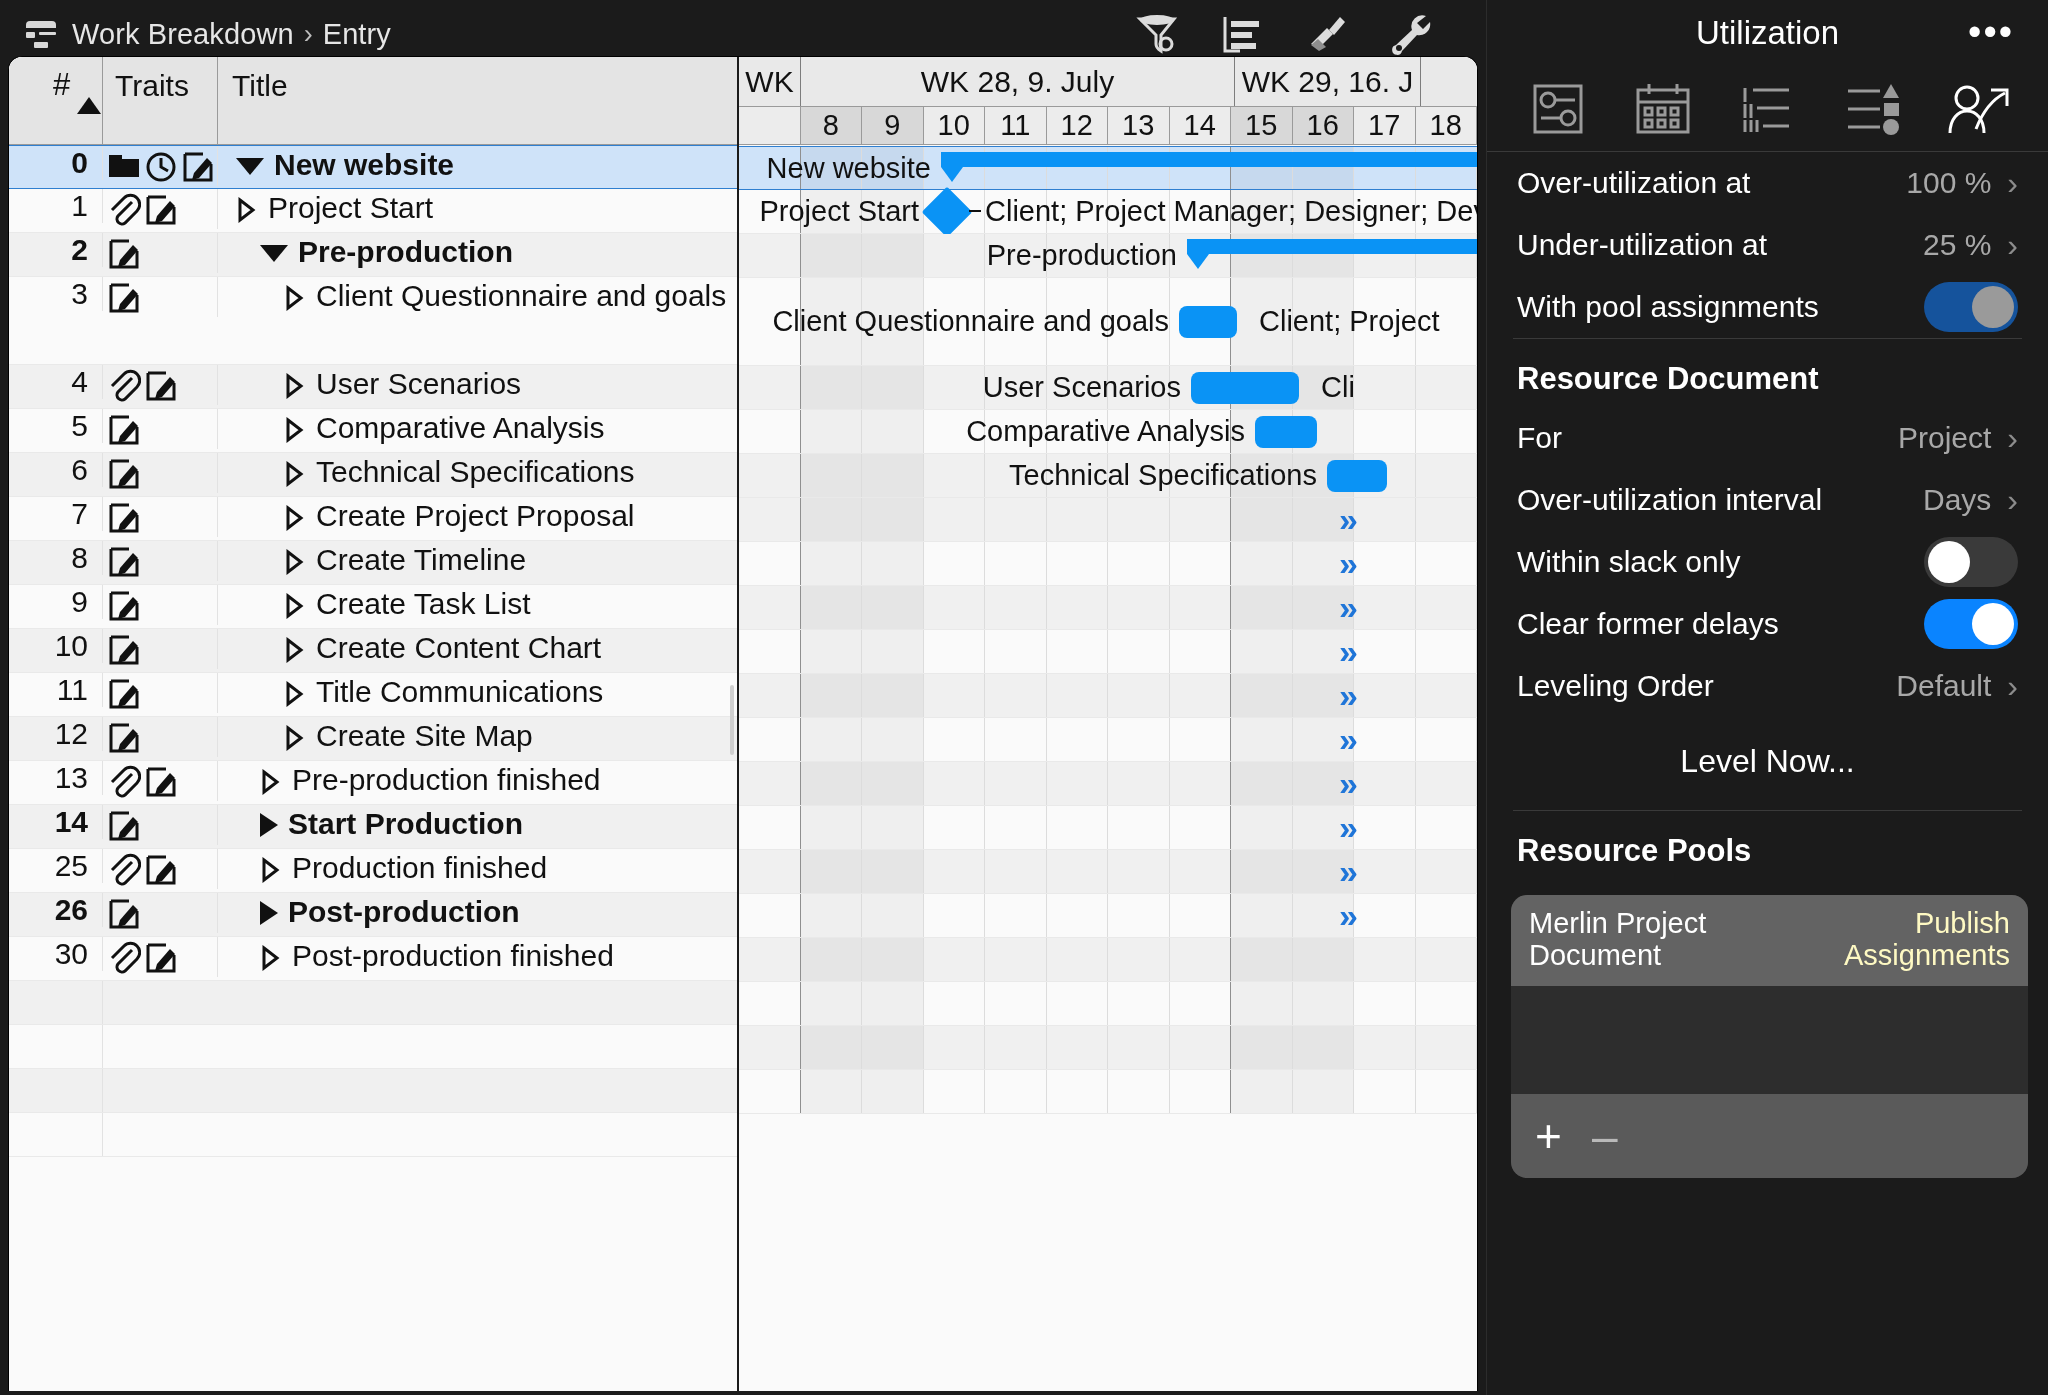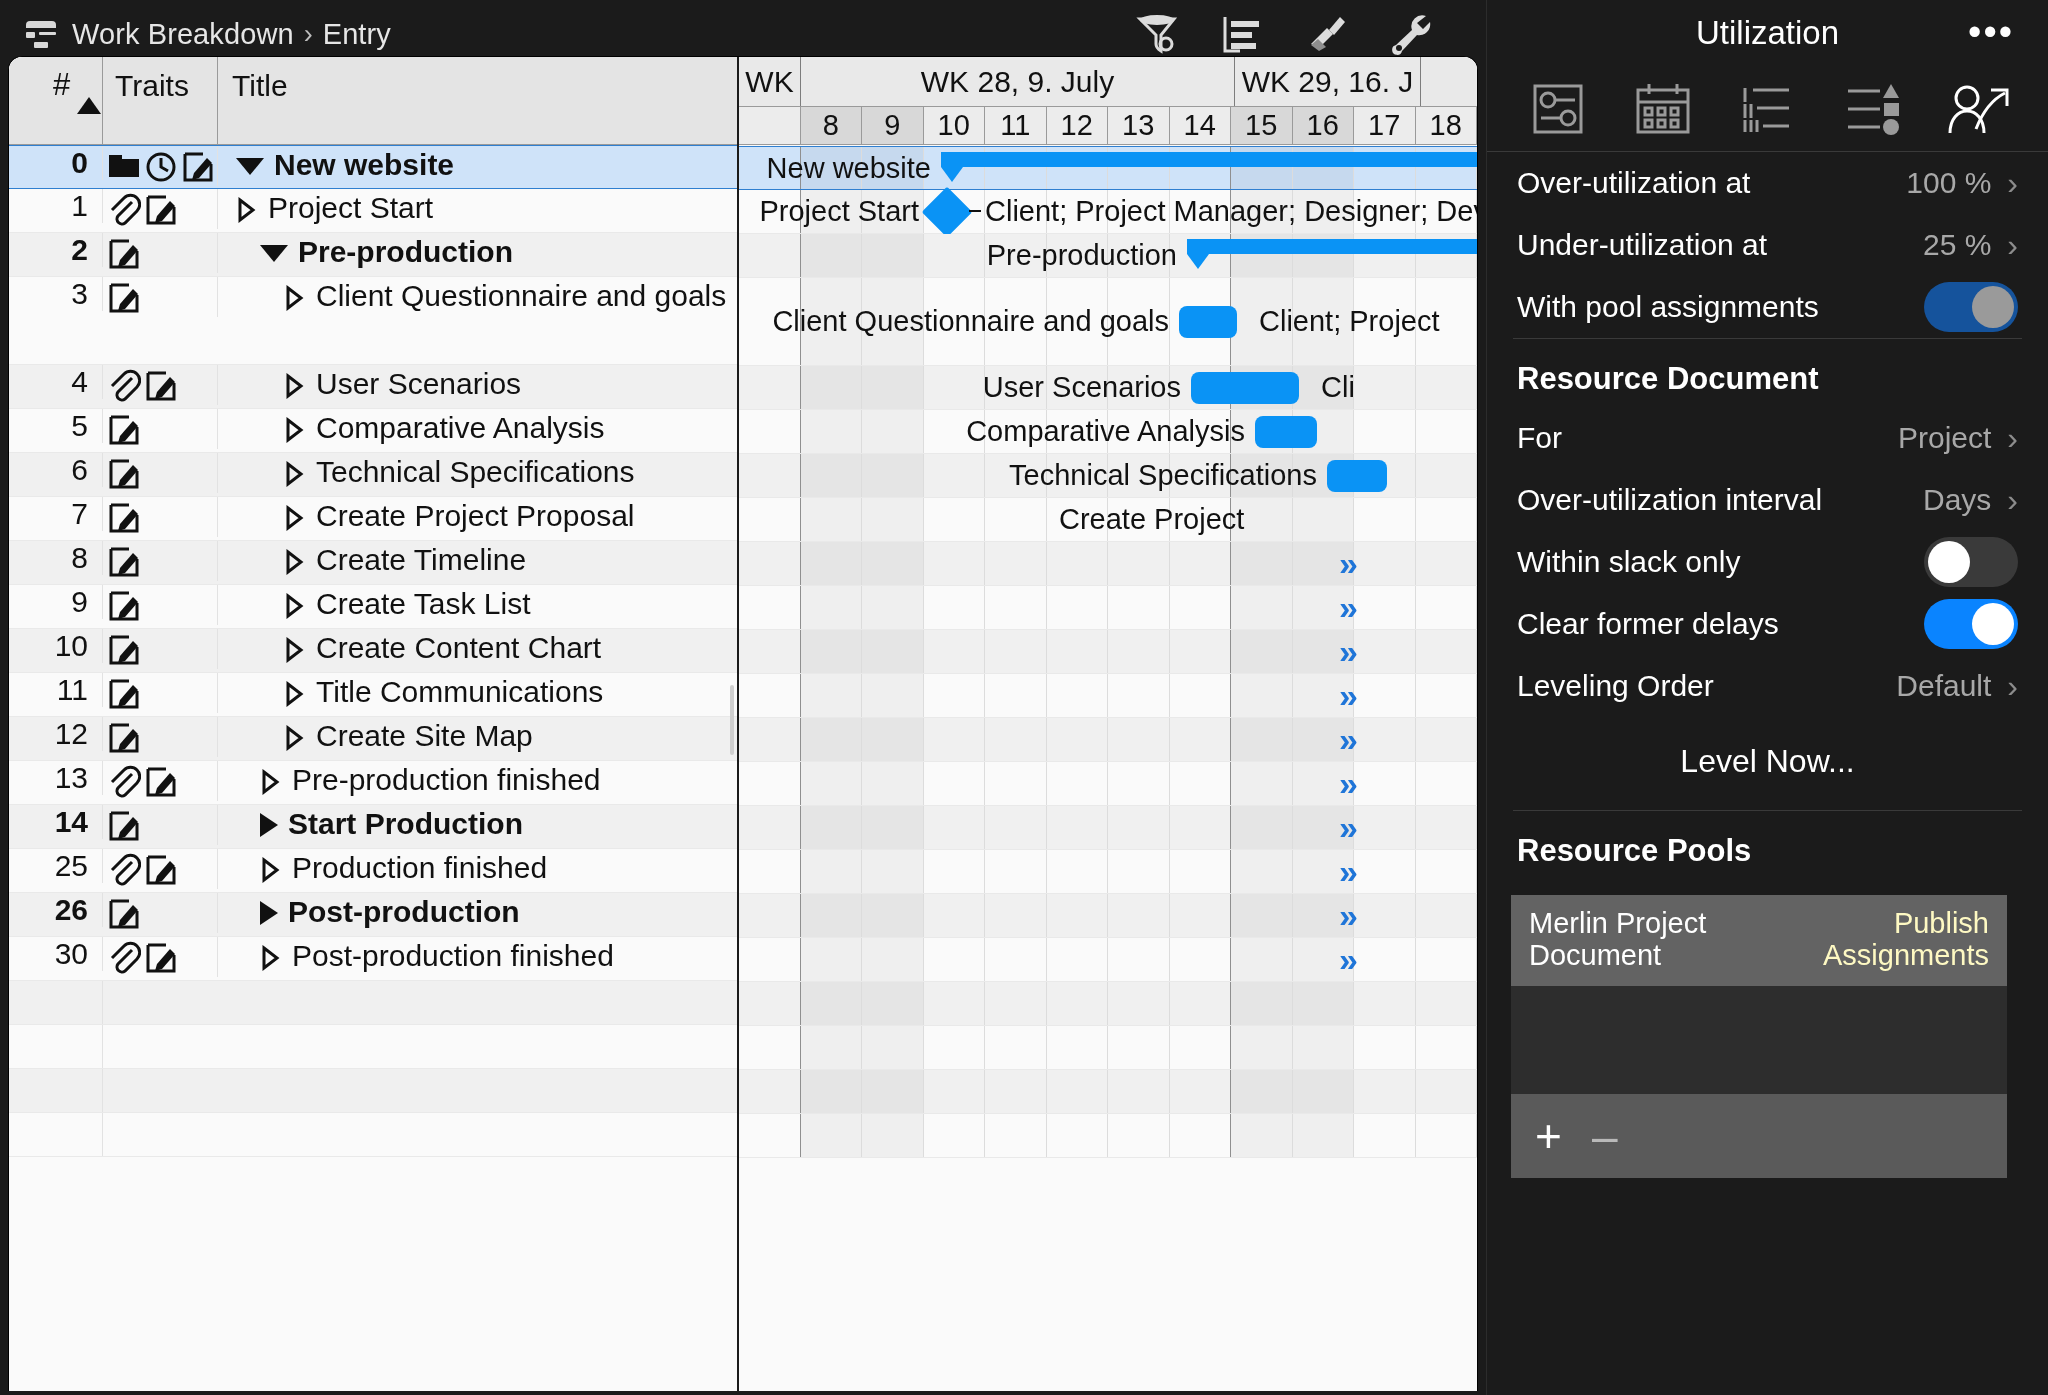--- a/index.html
+++ b/index.html
@@ -127,21 +127,21 @@
   .toggle .knob { position:absolute; top:4px; width:42px; height:42px; border-radius:50%; }
   .toggle.on  { background:#0a84ff; }
   .toggle.on .knob { right:4px; background:#fff; }
   .toggle.off { background:#3a3a3a; }
   .toggle.off .knob { left:4px; background:#fff; }
   .toggle.dim { background:#15539c; }
   .toggle.dim .knob { right:4px; background:#9a9a9a; }
 
   .levelnow { text-align:center; color:#fff; font-size:32px; padding:26px 0 30px 0; }
 
-  .poolbox { margin:16px 41px 0 24px; border-radius:0; overflow:hidden; background:#2b2b2b; }
+  .poolbox { margin:16px 20px 0 24px; border-radius:16px; overflow:hidden; background:#2b2b2b; }
   .poolrow { background:#636363; display:flex; padding:12px 18px 14px 18px; }
   .poolrow .pname { color:#fff; font-size:29px; line-height:1.12; max-width:260px; }
   .poolrow .pright { margin-left:auto; color:#fef9c3; font-size:29px; line-height:1.12; text-align:right; }
   .poolempty { height:108px; background:#2d2d2d; }
   .poolfoot { height:84px; background:#5a5a5a; display:flex; align-items:center; padding-left:24px; gap:30px; }
   .pf-plus { color:#fff; font-size:46px; line-height:40px; }
   .pf-minus { color:#b9b9b9; font-size:46px; line-height:40px; }
 </style>
 </head>
 <body>
@@ -728,37 +728,20 @@
                 <div class="gc"></div>
                 <div class="gc"></div>
                 <div class="gc wk"></div>
                 <div class="gc off"></div>
                 <div class="gc off"></div>
                 <div class="gc"></div>
                 <div class="gc"></div>
               </div>
               <div class="bar task" style="left: 588px; width: 60px;"></div>
               <div class="blabel" style="left: 108px; width: 470px; text-align: right;">Technical Specifications</div>
-            </div>
-            <div class="grow white">
-              <div class="gcols">
-                <div class="gc wk"></div>
-                <div class="gc off"></div>
-                <div class="gc off"></div>
-                <div class="gc"></div>
-                <div class="gc"></div>
-                <div class="gc"></div>
-                <div class="gc"></div>
-                <div class="gc wk"></div>
-                <div class="gc off"></div>
-                <div class="gc off"></div>
-                <div class="gc"></div>
-                <div class="gc"></div>
-              </div>
-              <div class="blabel" style="left: 320px;">Create Project</div>
             </div>
             <div class="grow alt">
               <div class="gcols">
                 <div class="gc wk"></div>
                 <div class="gc off"></div>
                 <div class="gc off"></div>
                 <div class="gc"></div>
                 <div class="gc"></div>
                 <div class="gc"></div>
                 <div class="gc"></div>

